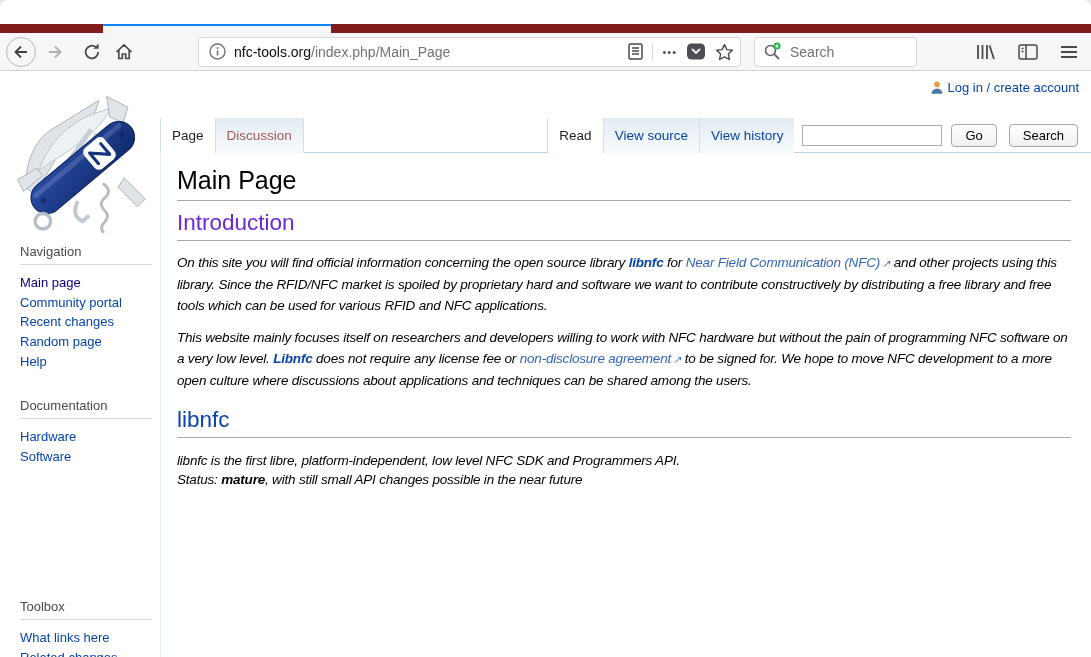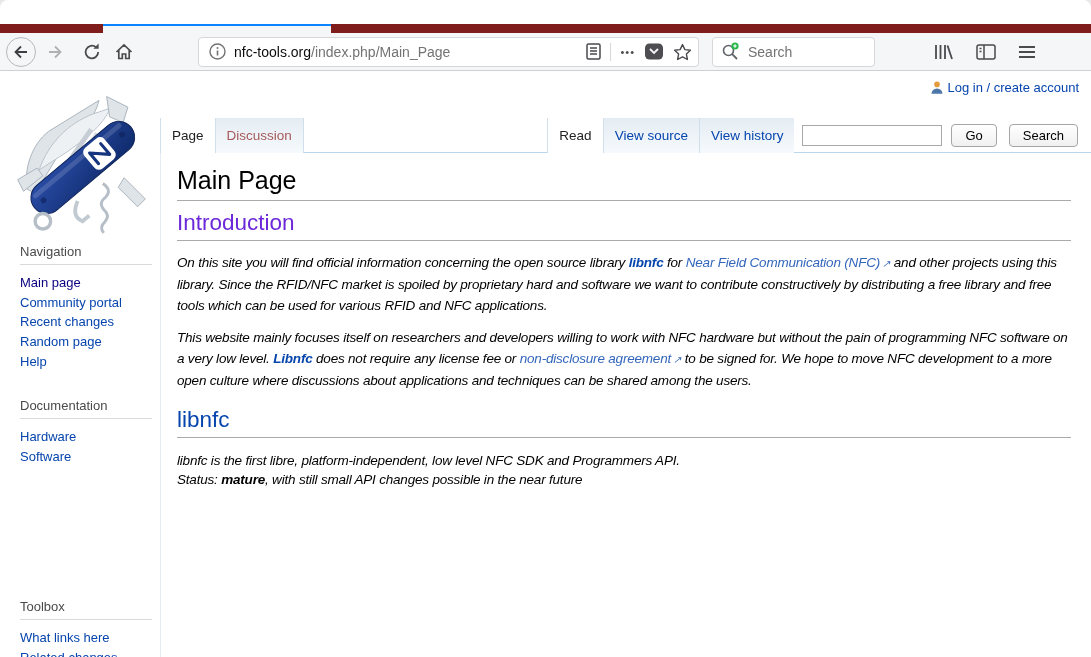--- a/index.html
+++ b/index.html
@@ -22,21 +22,21 @@
              font-size:20px; font-weight:300; display:flex; align-items:center; justify-content:center; }
 
   .toolbar { position:absolute; top:33px; left:0; right:0; height:38px; background:#f5f6f7;
              border-bottom:1px solid #cfcfd4; display:flex; align-items:center; }
   .tb-btn { display:flex; align-items:center; justify-content:center; flex:none; }
   .back-btn { width:30px; height:30px; border:1px solid #b8b8bd; border-radius:50%; margin-left:6px; background:#f5f6f7; }
   .fwd-btn { width:24px; height:24px; margin-left:7px; }
   .reload-btn { width:24px; height:24px; margin-left:13px; }
   .home-btn { width:24px; height:24px; margin-left:8px; }
 
-  .urlbar { margin-left:62px; width:501px; height:30px; background:#fff; border:1px solid #d7d7db;
+  .urlbar { margin-left:62px; width:543px; height:30px; background:#fff; border:1px solid #d7d7db;
             border-radius:4px; display:flex; align-items:center; padding:0 6px; }
   .urlbar .info { margin:0 8px 0 4px; flex:none; display:flex; }
   .url-text { flex:1; font-size:14px; white-space:nowrap; overflow:hidden; }
   .url-domain { color:#0c0c0d; } .url-path { color:#737373; }
   .url-icons { display:flex; align-items:center; flex:none; gap:9px; }
   .vsep { width:1px; height:18px; background:#d7d7db; }
   .dots { color:#4a4a4f; font-size:11px; letter-spacing:1px; }
 
   .ff-search { margin-left:13px; width:163px; height:30px; background:#fff; border:1px solid #d7d7db;
                border-radius:4px; display:flex; align-items:center; padding:0 8px; }

